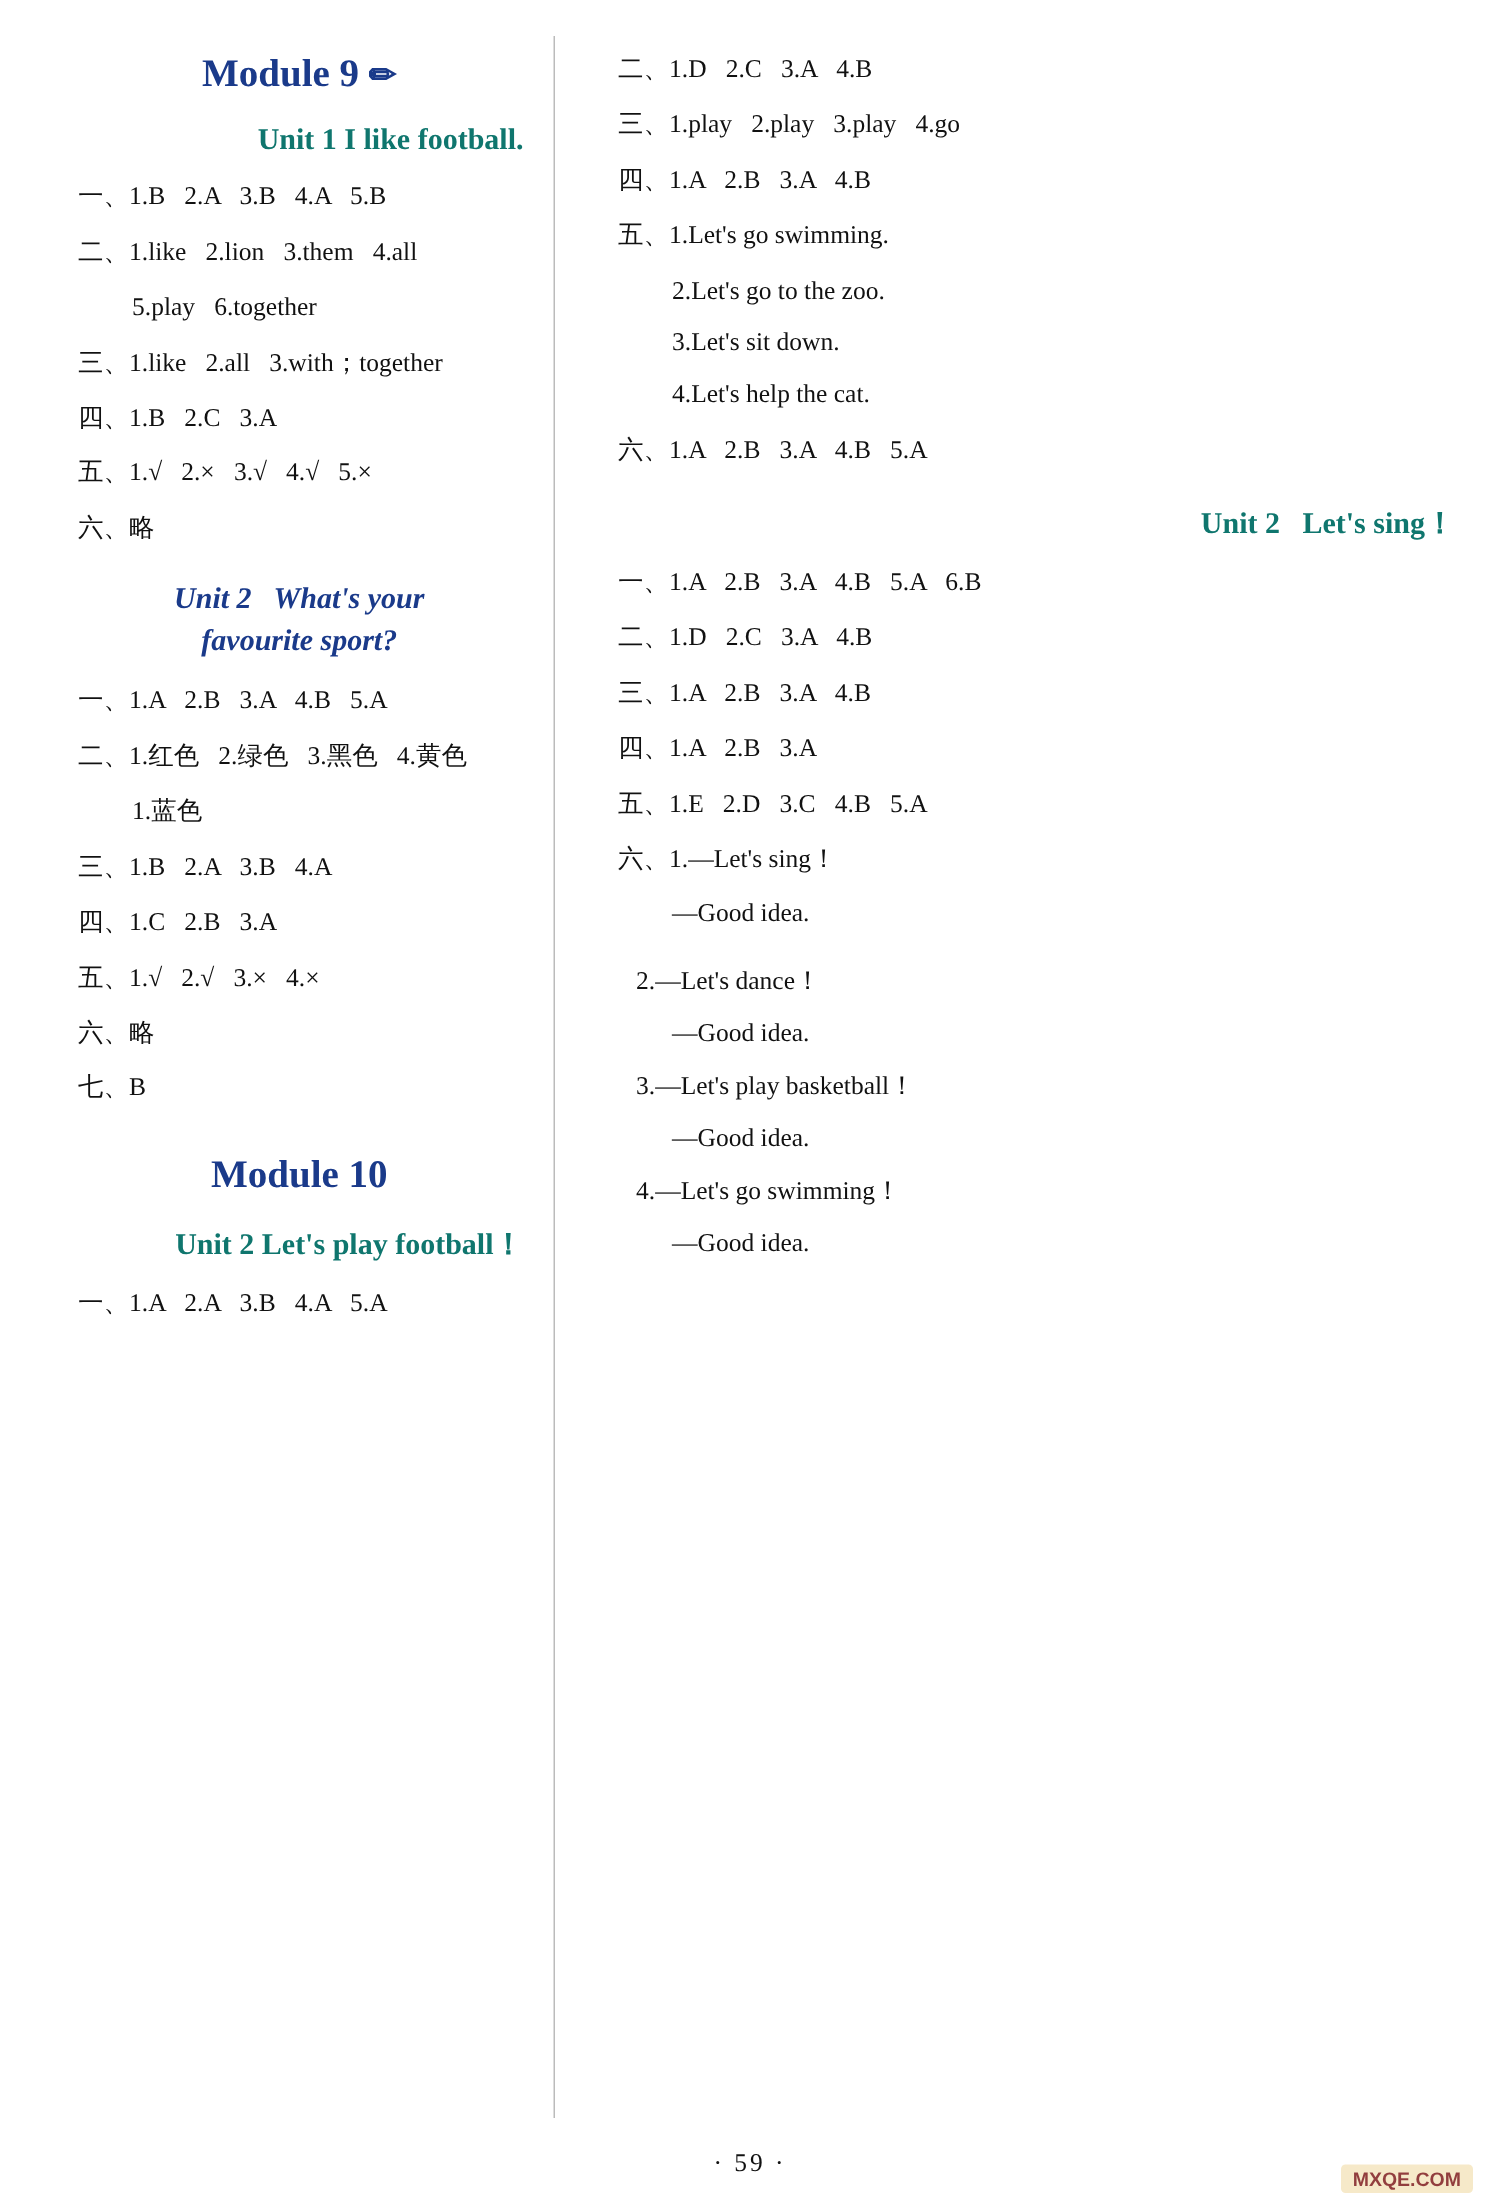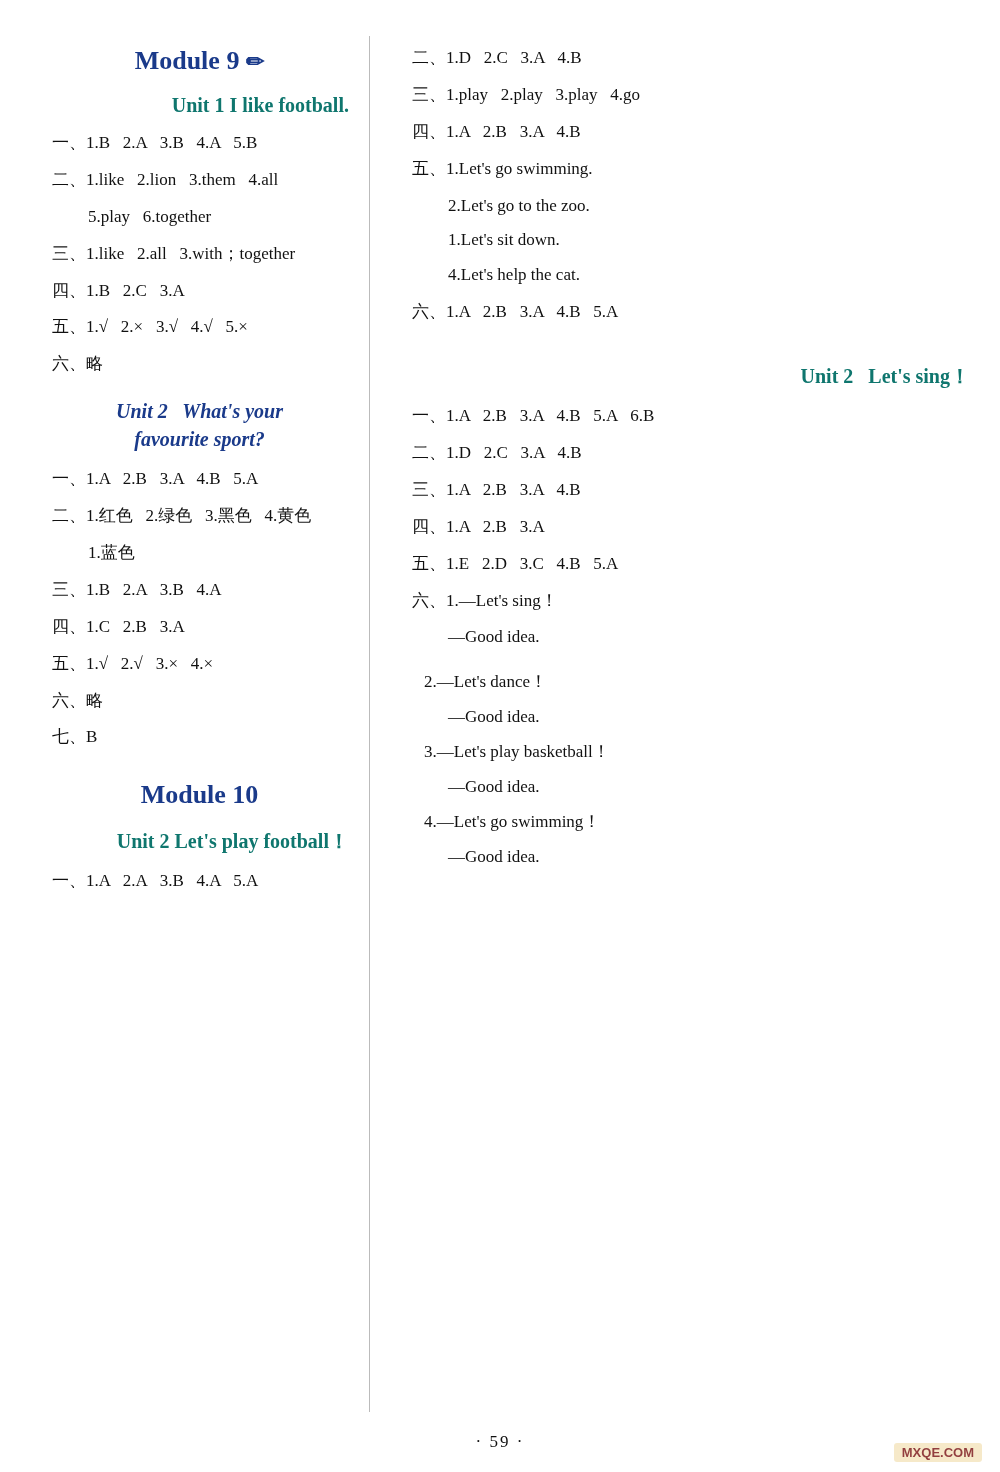--- a/index.html
+++ b/index.html
@@ -13,21 +13,21 @@
       background: #fff;
       font-family: "SimSun", "宋体", serif;
       font-size: 18px;
       color: #111;
       position: relative;
     }
     .page-container {
       display: flex;
       width: 100%;
       min-height: 1472px;
-      padding: 36px 0 60px 0;
+      padding: 24px 0 60px 0;
       position: relative;
     }
     .left-col {
       width: 370px;
       padding: 0 20px 0 50px;
       border-right: 1.5px solid #bbb;
     }
     .right-col {
       flex: 1;
       padding: 0 30px 0 40px;
@@ -143,25 +143,25 @@
     <div class="answer-line">一、1.A &nbsp; 2.A &nbsp; 3.B &nbsp; 4.A &nbsp; 5.A</div>
   </div>
 
   <div class="right-col">
 
     <div class="answer-line">二、1.D &nbsp; 2.C &nbsp; 3.A &nbsp; 4.B</div>
     <div class="answer-line">三、1.play &nbsp; 2.play &nbsp; 3.play &nbsp; 4.go</div>
     <div class="answer-line">四、1.A &nbsp; 2.B &nbsp; 3.A &nbsp; 4.B</div>
     <div class="answer-line">五、1.Let's go swimming.</div>
     <div class="indent">2.Let's go to the zoo.</div>
-    <div class="indent">1.Let's sit down.</div>
+    <div class="indent">3.Let's sit down.</div>
     <div class="indent">4.Let's help the cat.</div>
     <div class="answer-line">六、1.A &nbsp; 2.B &nbsp; 3.A &nbsp; 4.B &nbsp; 5.A</div>
 
-    <div class="unit-title" style="margin-top:36px;">Unit 2 &nbsp; Let's sing！</div>
+    <div class="unit-title" style="margin-top:20px;">Unit 2 &nbsp; Let's sing！</div>
 
     <div class="answer-line">一、1.A &nbsp; 2.B &nbsp; 3.A &nbsp; 4.B &nbsp; 5.A &nbsp; 6.B</div>
     <div class="answer-line">二、1.D &nbsp; 2.C &nbsp; 3.A &nbsp; 4.B</div>
     <div class="answer-line">三、1.A &nbsp; 2.B &nbsp; 3.A &nbsp; 4.B</div>
     <div class="answer-line">四、1.A &nbsp; 2.B &nbsp; 3.A</div>
     <div class="answer-line">五、1.E &nbsp; 2.D &nbsp; 3.C &nbsp; 4.B &nbsp; 5.A</div>
     <div class="answer-line">六、1.—Let's sing！</div>
     <div class="indent">—Good idea.</div>
     <div class="indent" style="padding-left:14px;margin-top:16px;">2.—Let's dance！</div>
     <div class="indent">—Good idea.</div>

